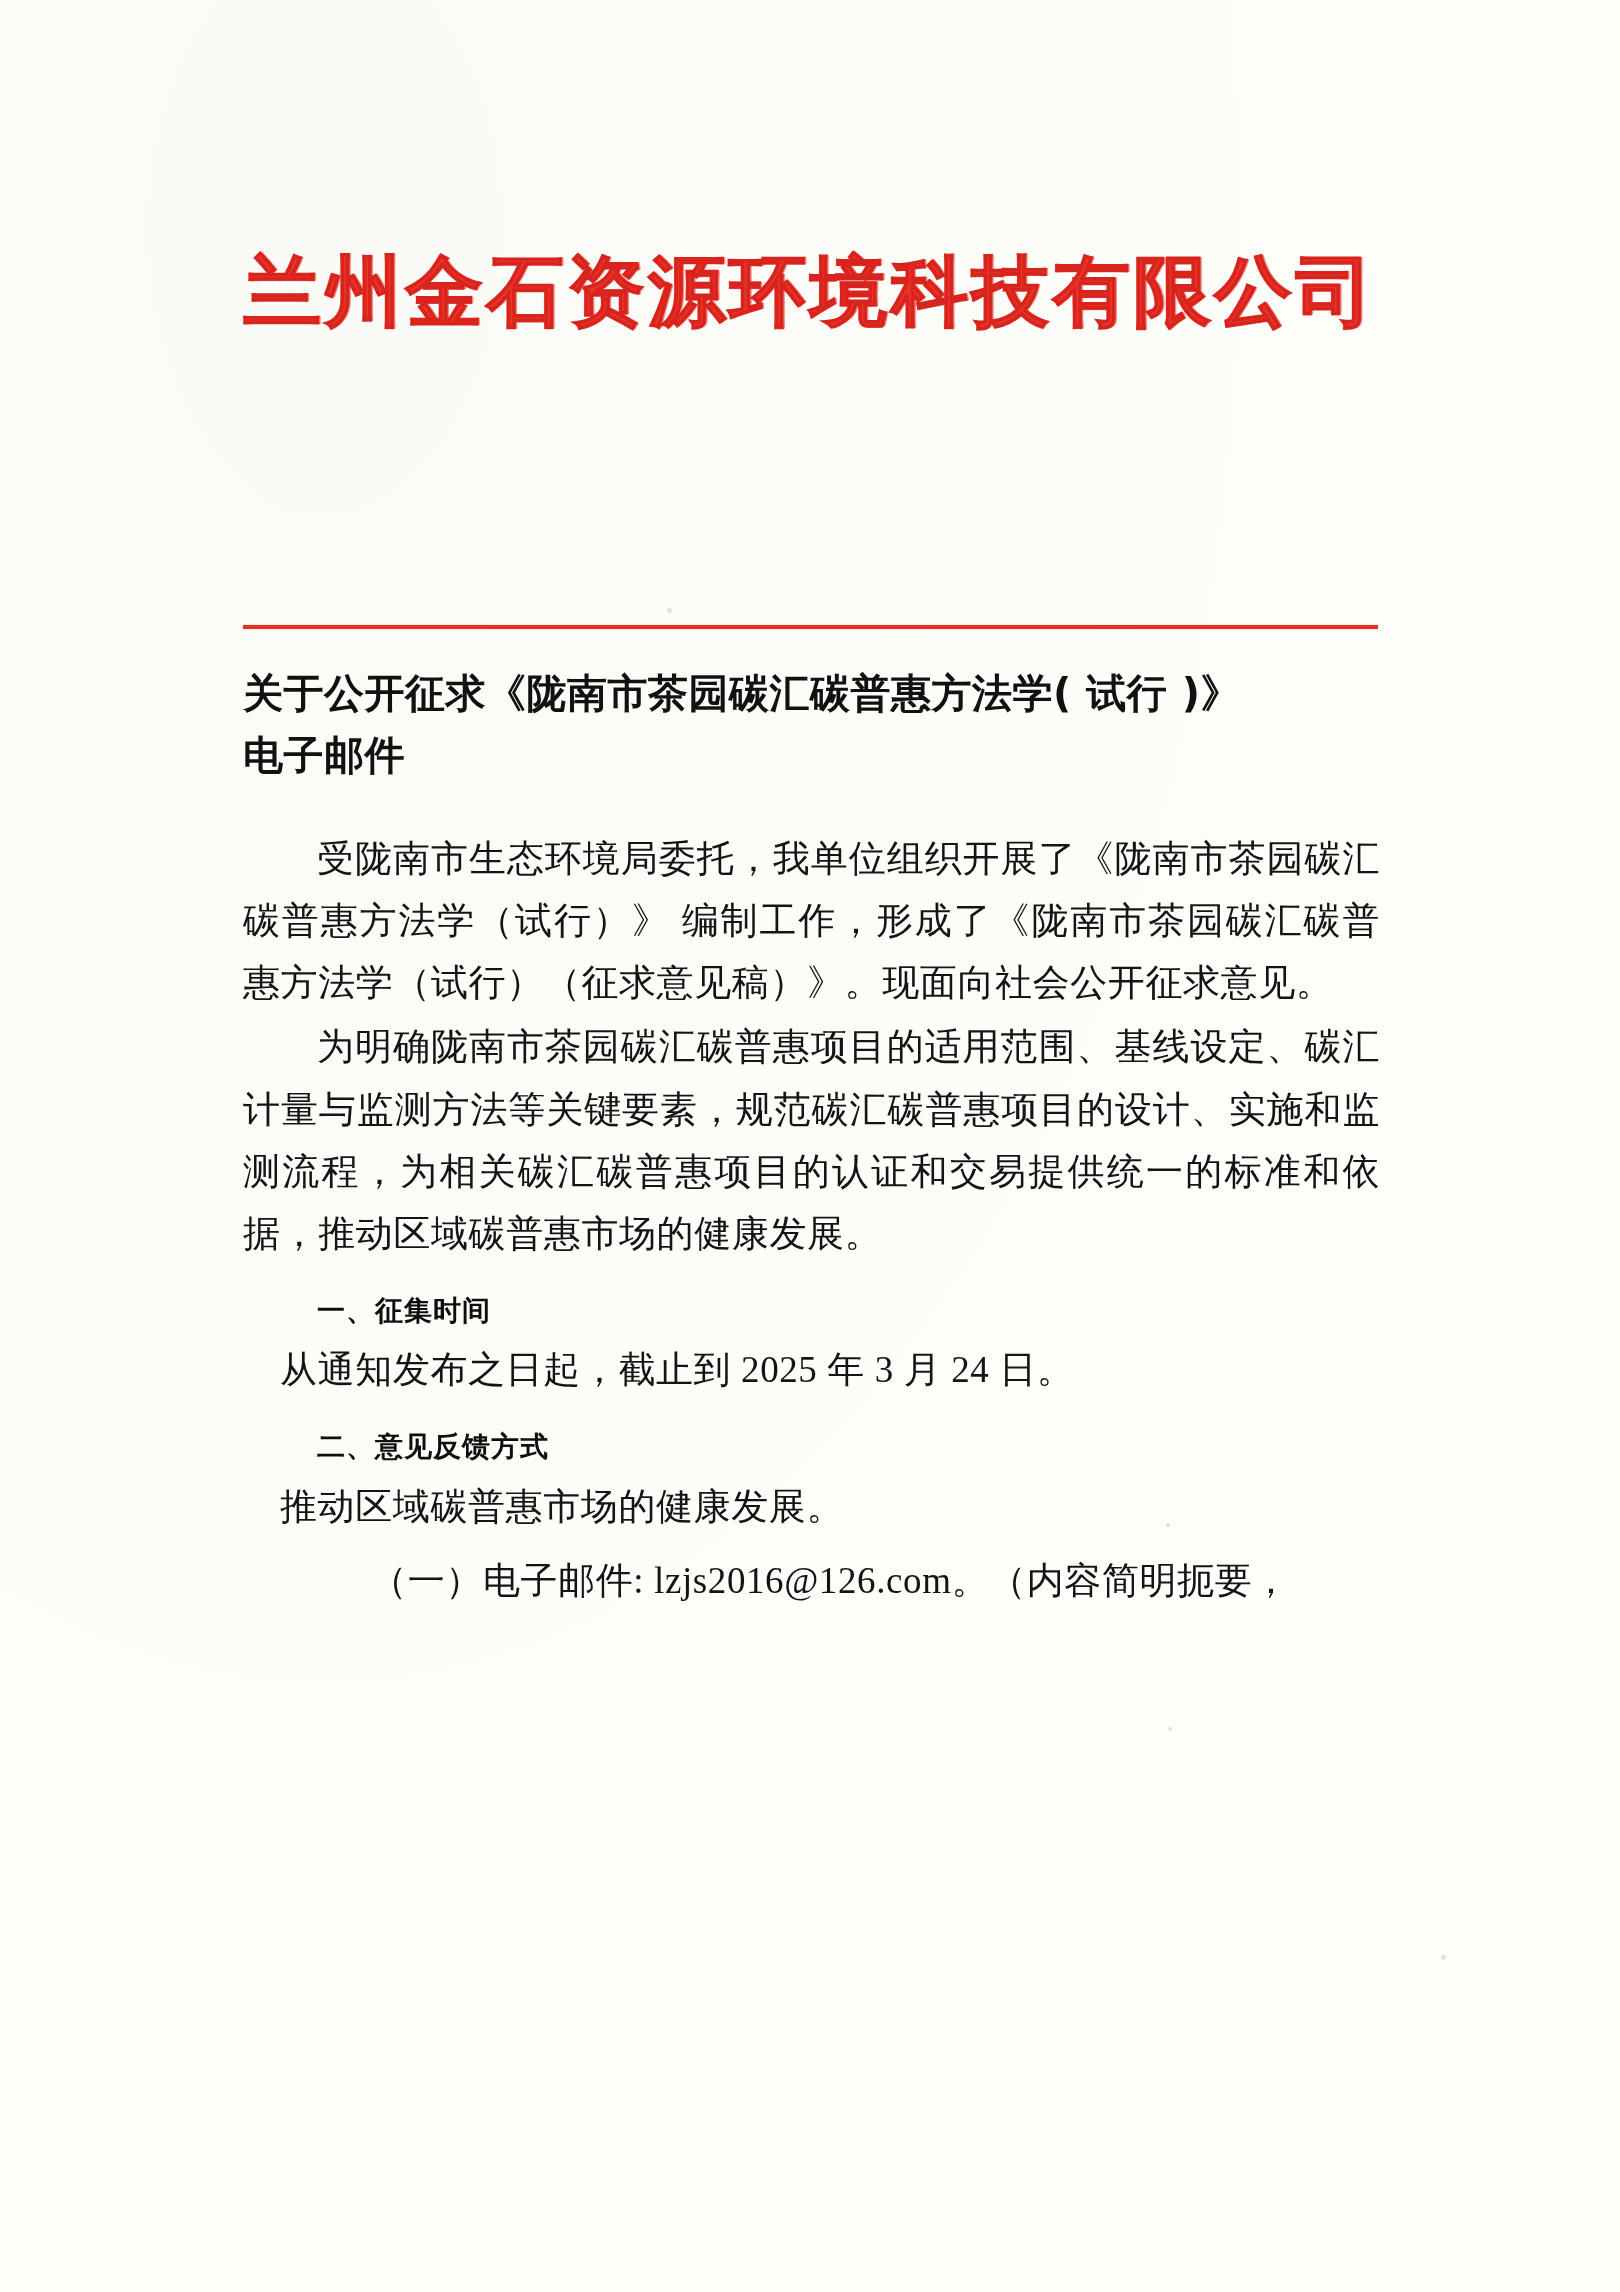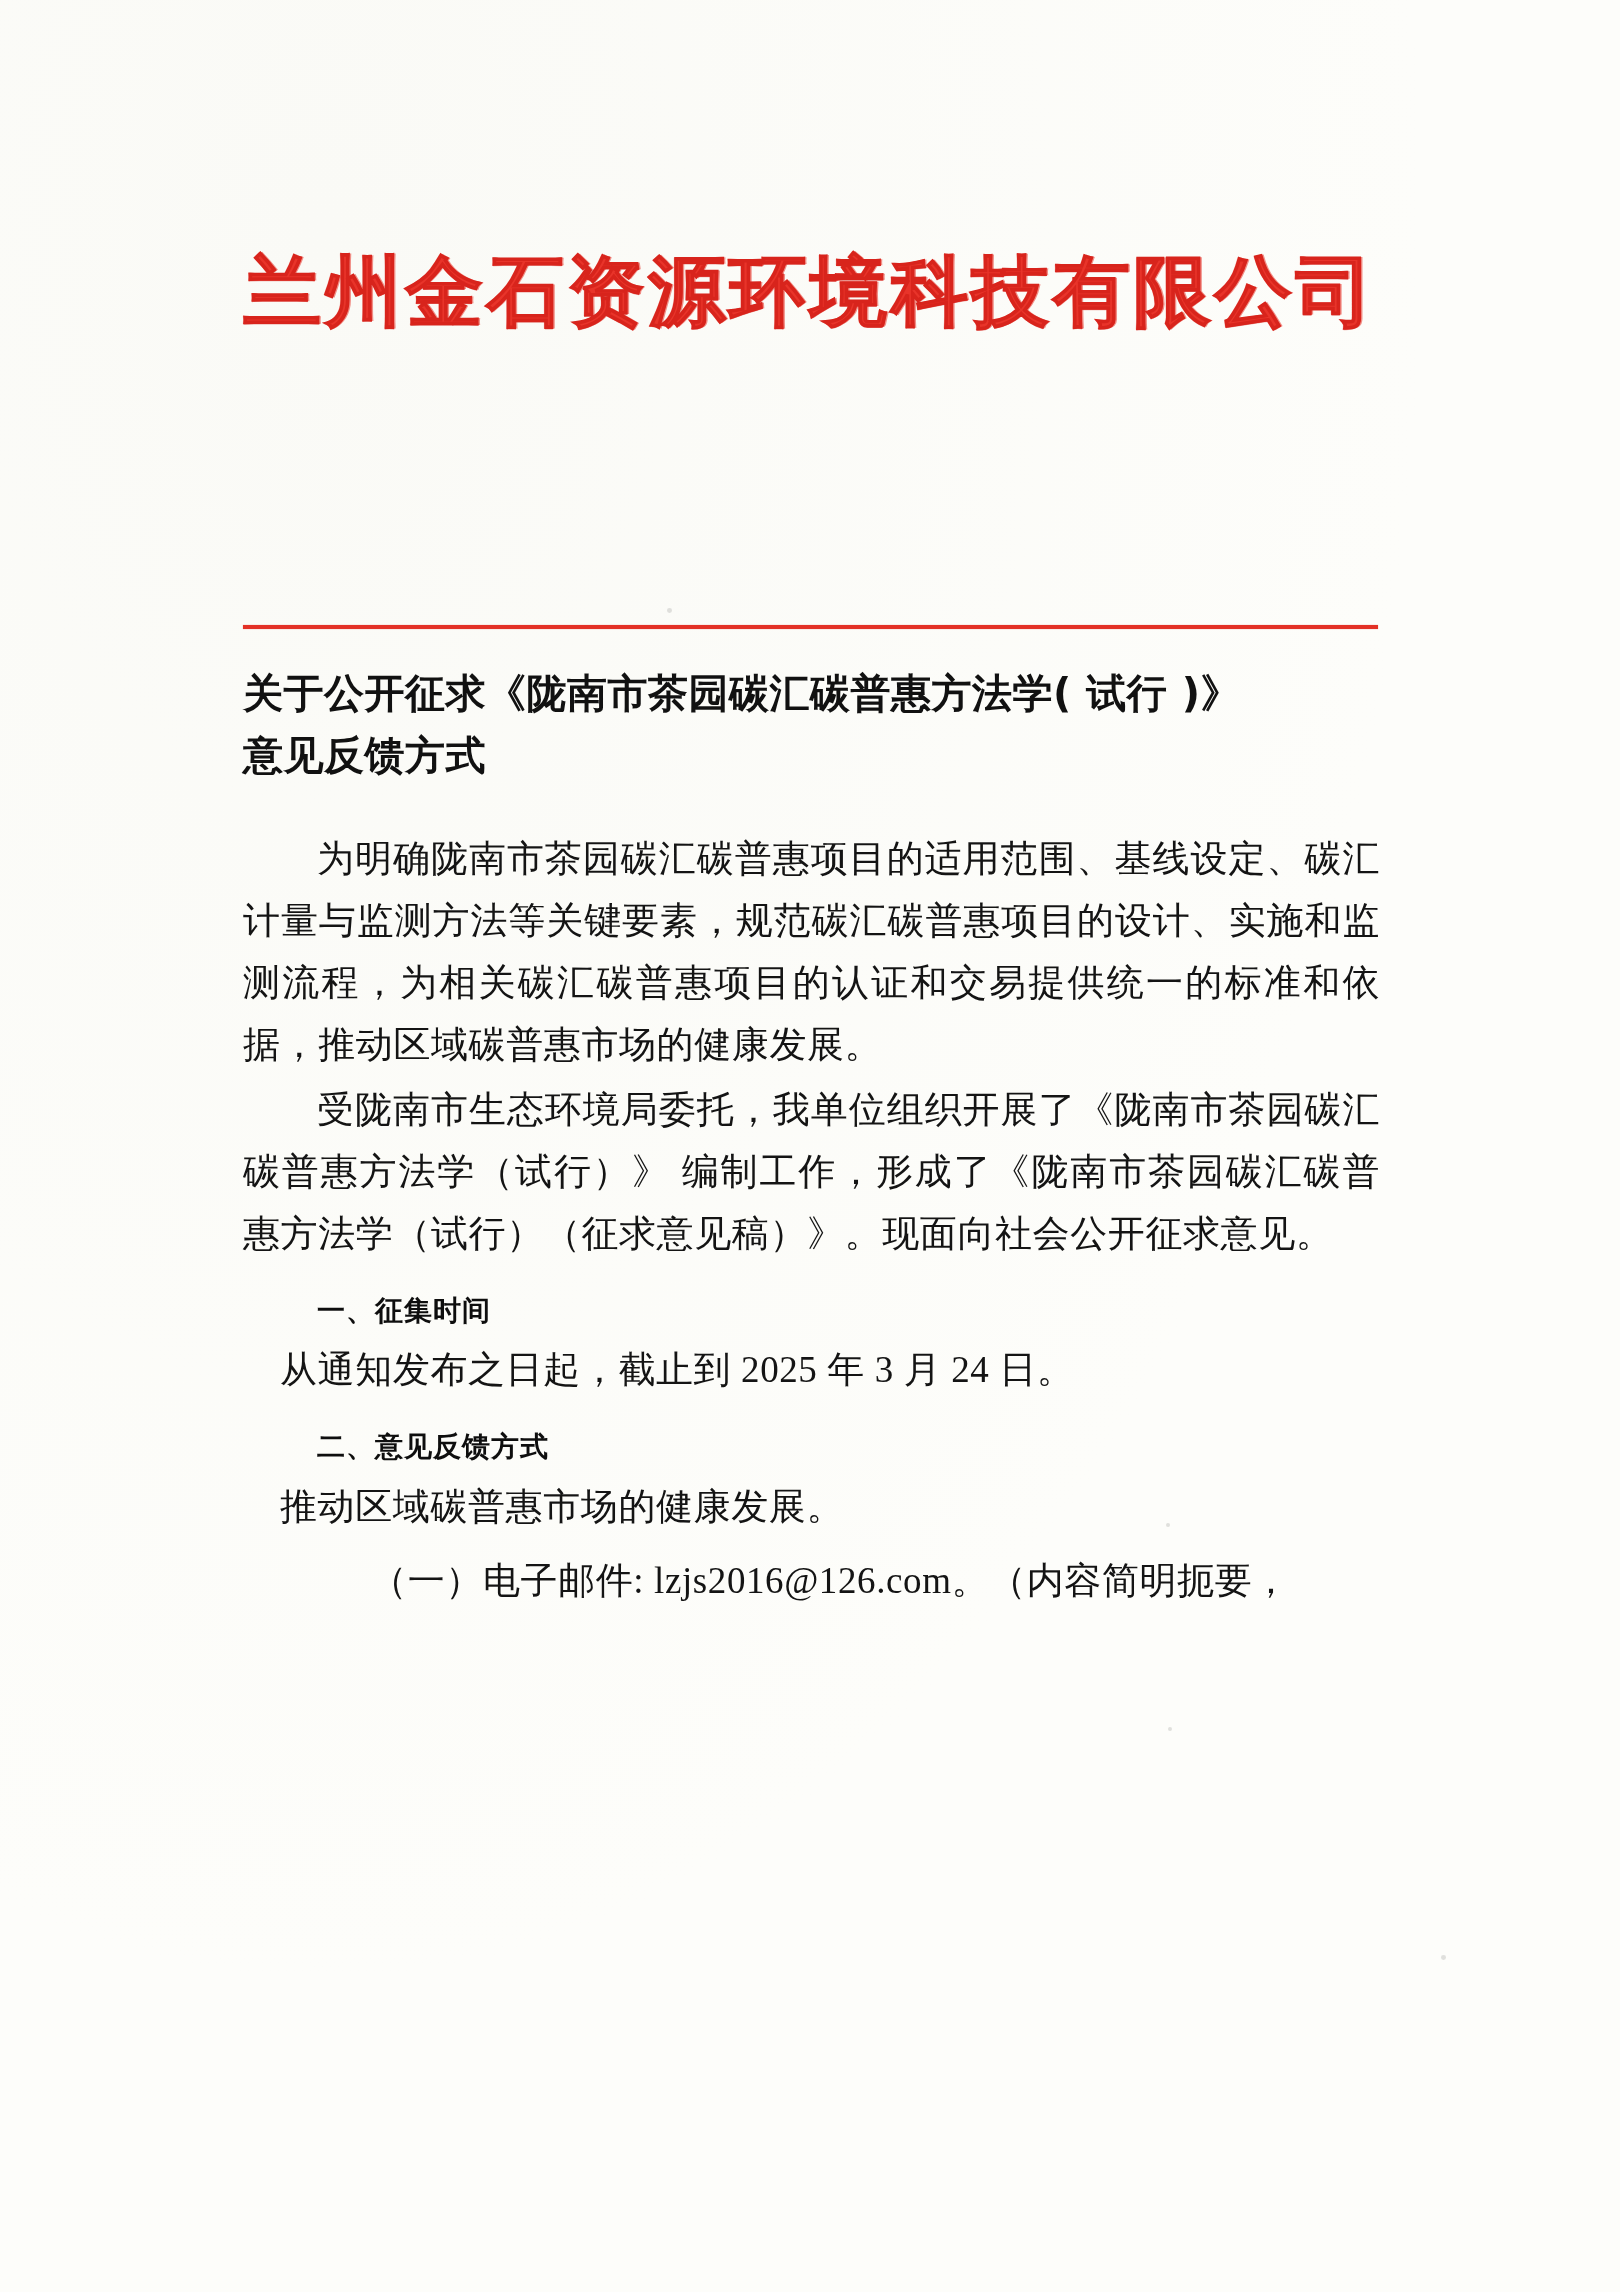--- a/index.html
+++ b/index.html
@@ -122,26 +122,26 @@
 
 <div class="page">
   <div class="paper-tint"></div>
 
   <div class="letterhead">兰州金石资源环境科技有限公司</div>
 
   <div class="rule"></div>
 
   <div class="doc-title">
     <span>关于公开征求《陇南市茶园碳汇碳普惠方法学( 试行 )》</span>
-    <span class="line2">意见反馈方式</span>
+    <span class="line2">电子邮件</span>
   </div>
 
   <div class="body-block">
+    <p class="para">受陇南市生态环境局委托，我单位组织开展了《陇南市茶园碳汇碳普惠方法学（试行）》 编制工作，形成了《陇南市茶园碳汇碳普惠方法学（试行）（征求意见稿）》。现面向社会公开征求意见。</p>
     <p class="para">为明确陇南市茶园碳汇碳普惠项目的适用范围、基线设定、碳汇计量与监测方法等关键要素，规范碳汇碳普惠项目的设计、实施和监测流程，为相关碳汇碳普惠项目的认证和交易提供统一的标准和依据，推动区域碳普惠市场的健康发展。</p>
-    <p class="para">受陇南市生态环境局委托，我单位组织开展了《陇南市茶园碳汇碳普惠方法学（试行）》 编制工作，形成了《陇南市茶园碳汇碳普惠方法学（试行）（征求意见稿）》。现面向社会公开征求意见。</p>
 
     <h2 class="section">一、征集时间</h2>
     <p class="plain">从通知发布之日起，截止到 2025 年 3 月 24 日。</p>
 
     <h2 class="section">二、意见反馈方式</h2>
     <p class="plain">推动区域碳普惠市场的健康发展。</p>
 
     <p class="item">（一）电子邮件: lzjs2016@126.com。（内容简明扼要，</p>
   </div>
 

